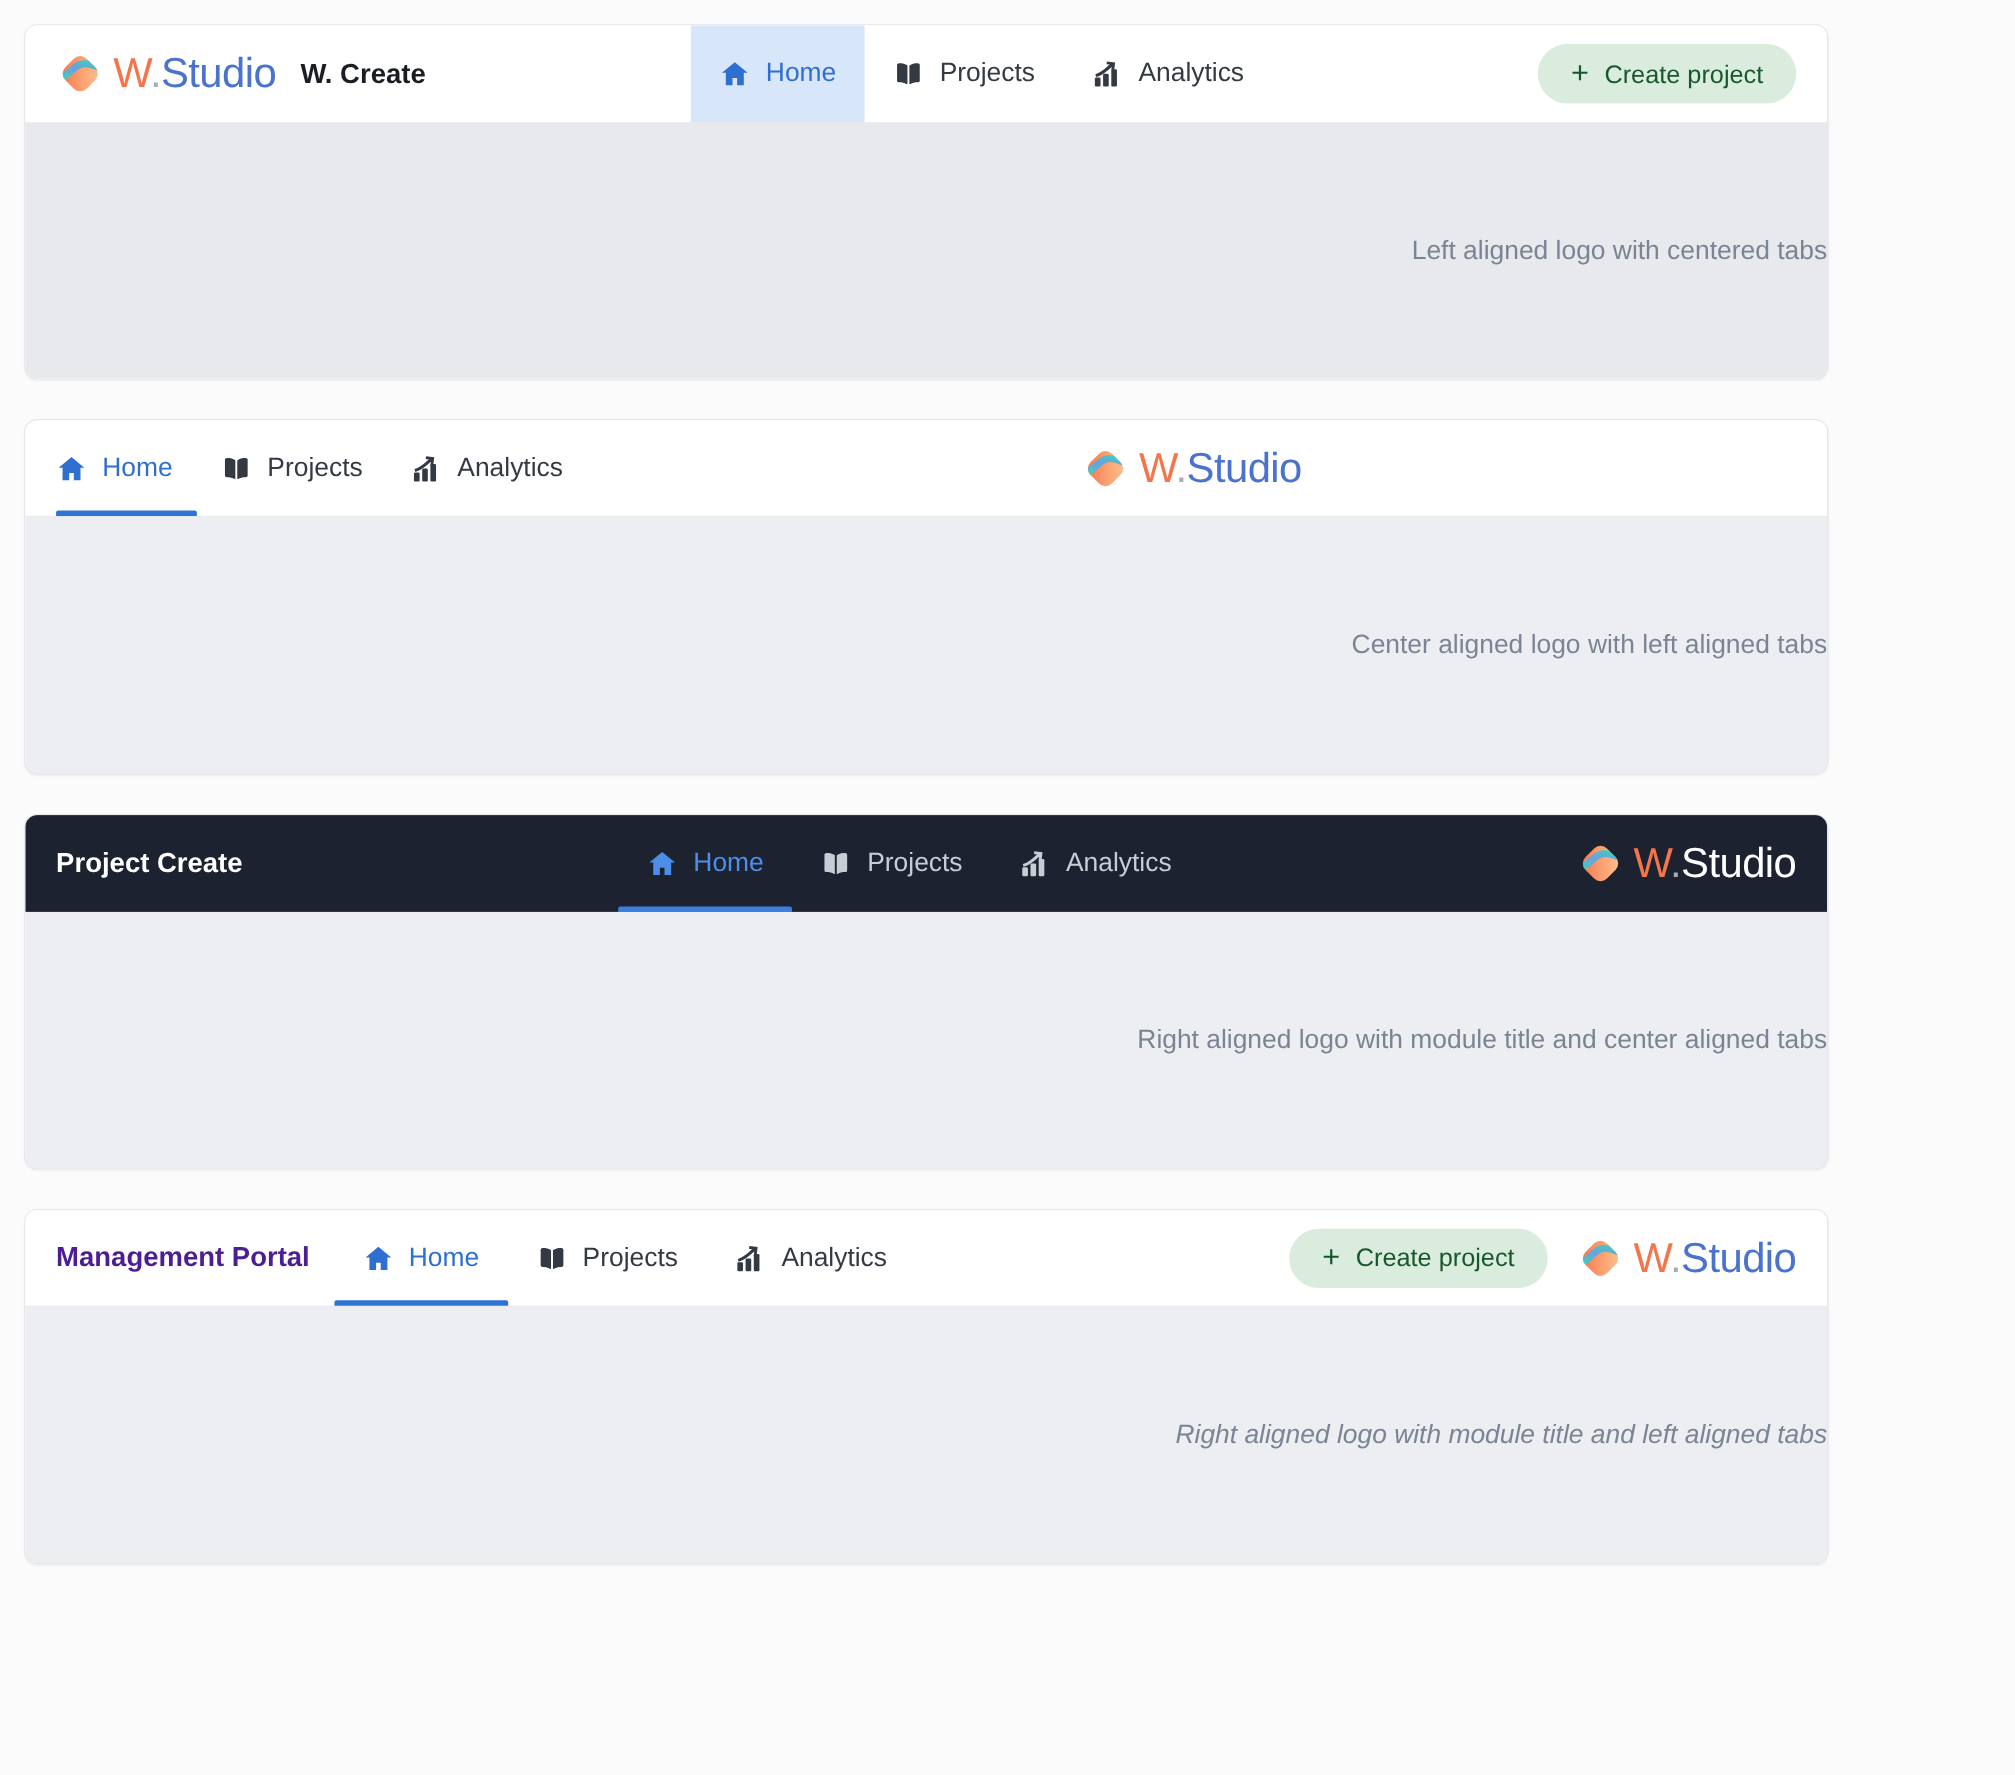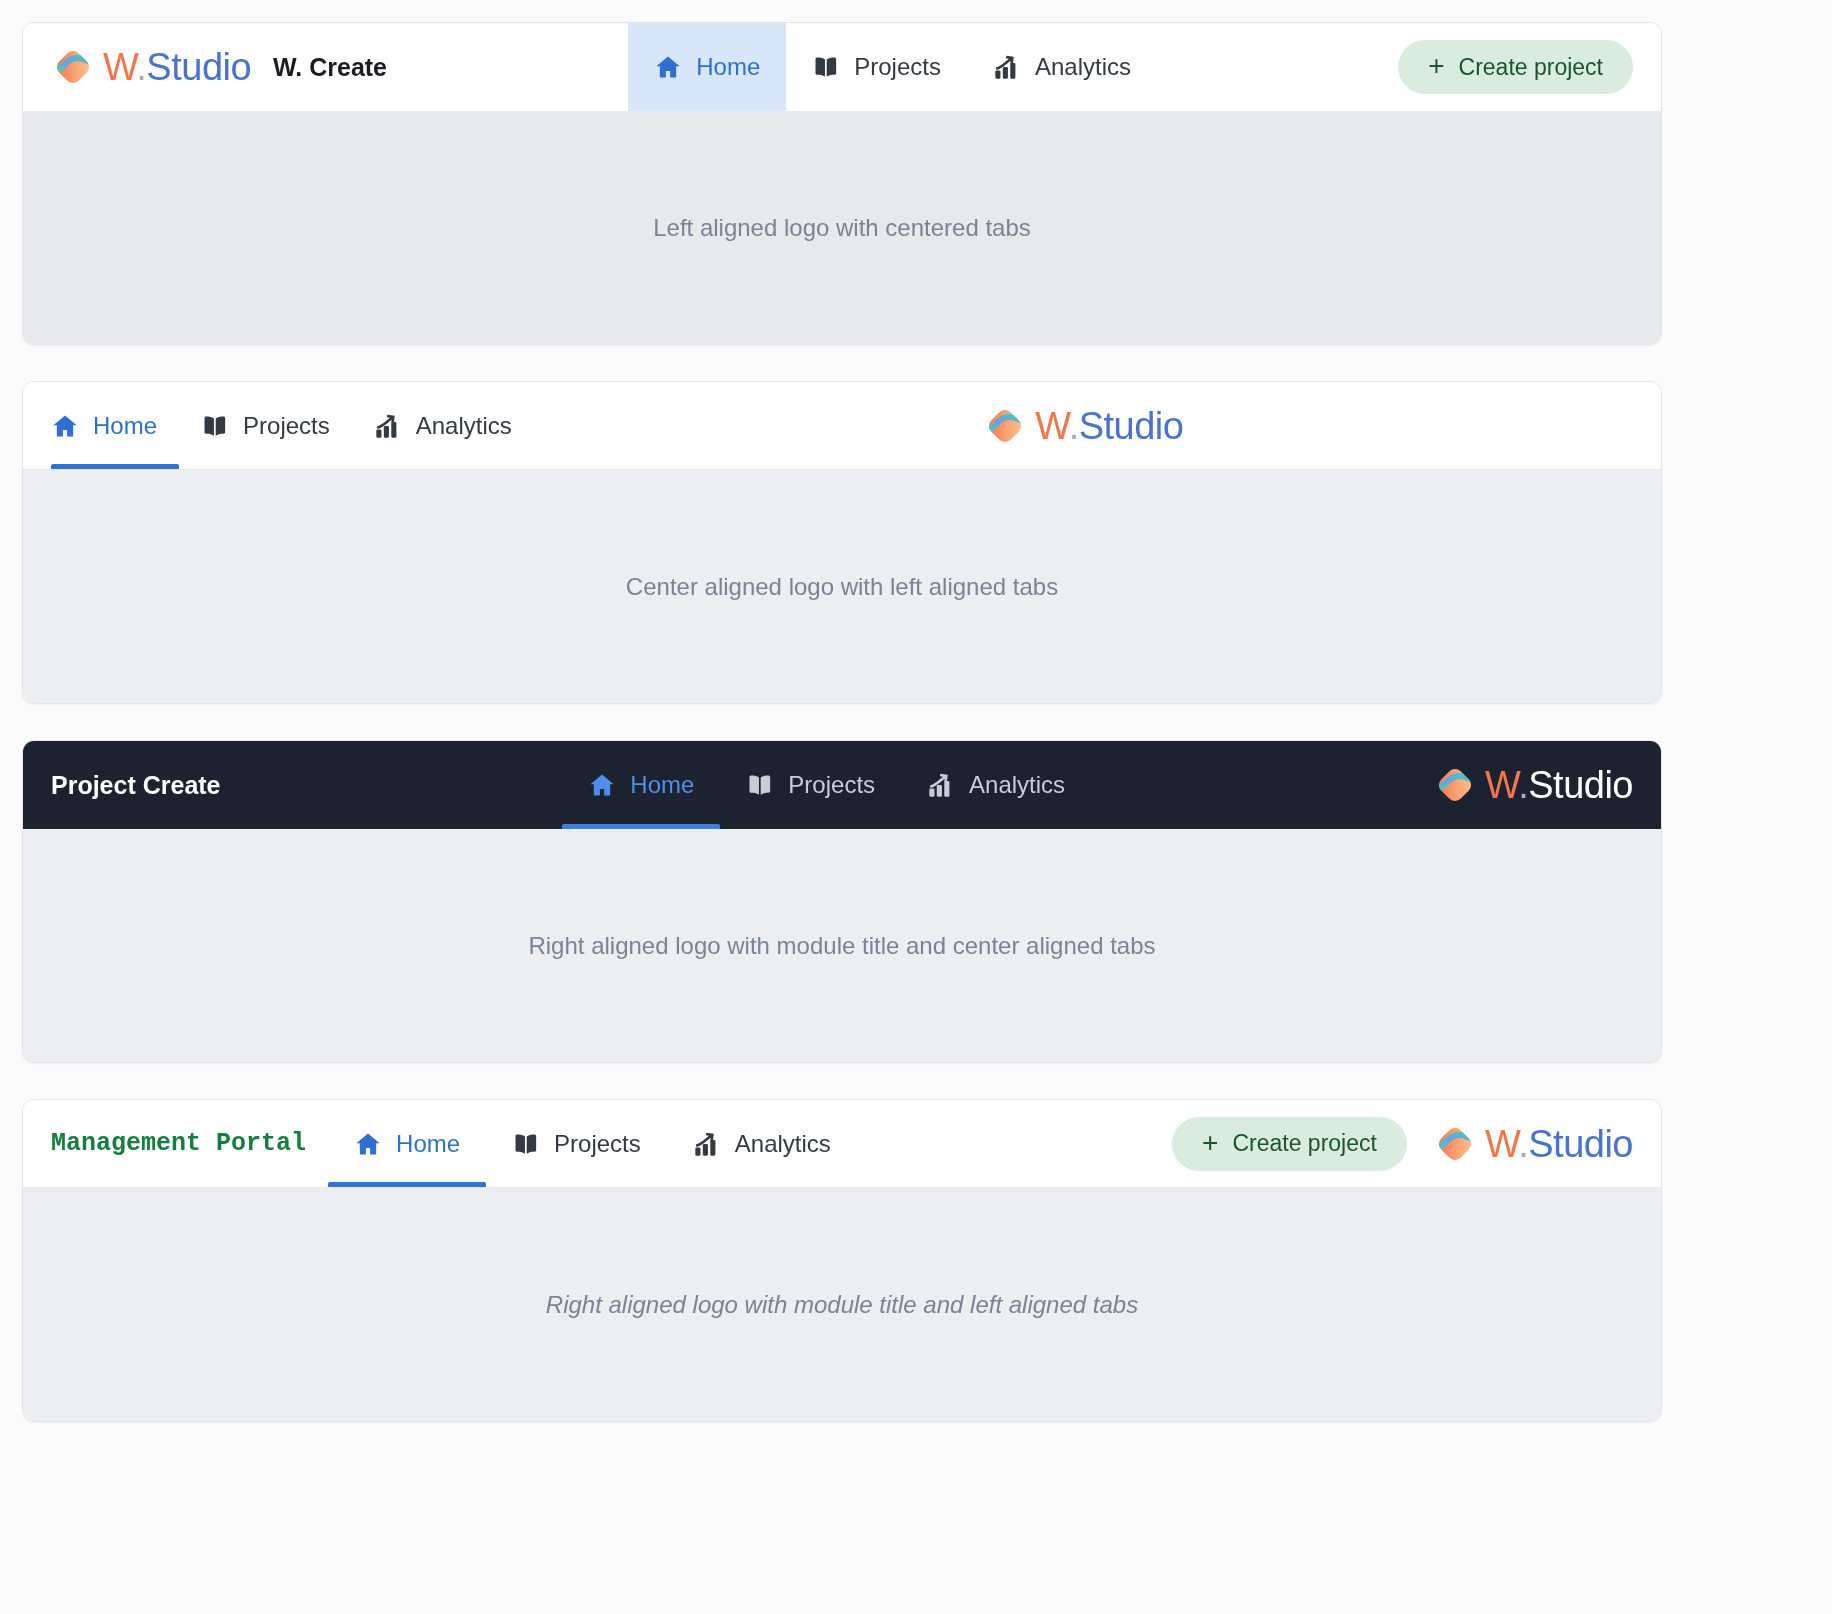--- a/index.html
+++ b/index.html
@@ -77,21 +77,21 @@
     color: #1a1d23;
     margin-left: 22px;
     white-space: nowrap;
   }
   .module-title {
     font-size: 25px;
     font-weight: 700;
     color: #ffffff;
     white-space: nowrap;
   }
-  .module-title.accent { color: #15803d; font-family: Liberation Mono, monospace; }
+  .module-title.accent { color: #4c1d95; }
 
   
   .tabs { display: flex; align-items: stretch; height: 100%; }
   .tab {
     display: inline-flex;
     align-items: center;
     gap: 14px;
     padding: 0 26px;
     height: 100%;
     font-size: 24px;
@@ -148,21 +148,21 @@
     font-weight: 500;
     position: relative;
     top: -1px;
   }
 
   
   .panel-body {
     background: #eceef2;
     display: flex;
     align-items: center;
-    justify-content: center;
+    justify-content: flex-end;
   }
   .variant.v1 .panel-body { height: 233px; background: #e7e9ec; }
   .variant.v2 .panel-body { height: 233px; }
   .variant.v3 .panel-body { height: 233px; }
   .variant.v4 .panel-body { height: 233px; font-style: italic; }
   .caption {
     font-size: 24px;
     color: #7a8494;
     text-align: center;
   }

